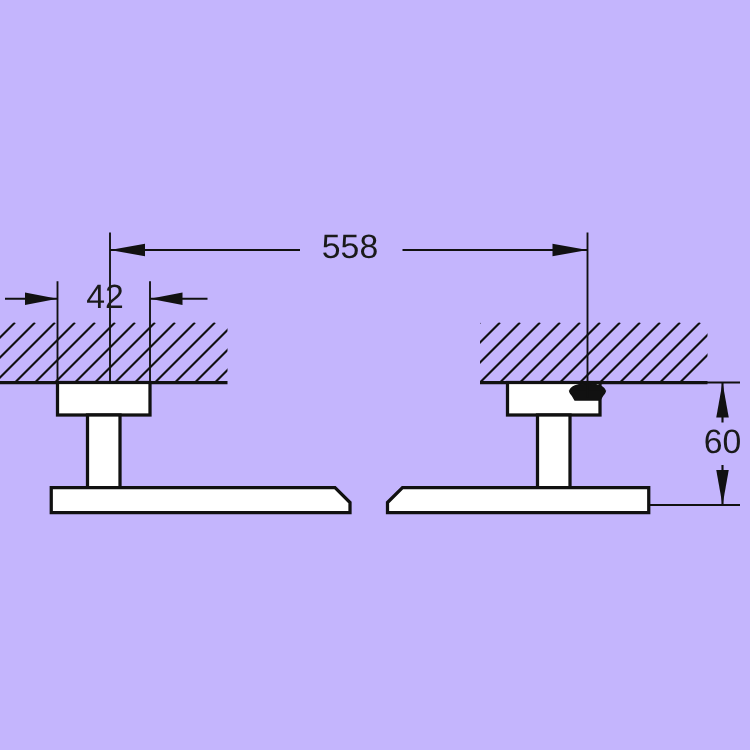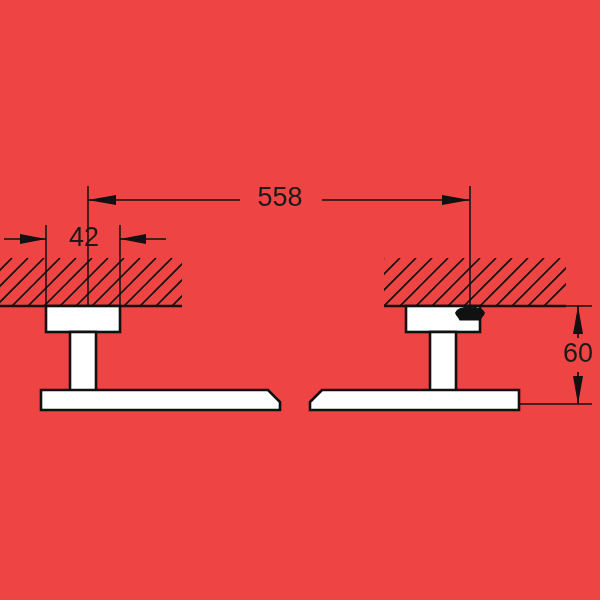--- a/index.html
+++ b/index.html
@@ -7,21 +7,21 @@
     padding: 0;
     background: #ffffff;
   }
   body {
     font-family: "Liberation Sans", sans-serif;
   }
   #drawing-root {
     position: relative;
     width: 600px;
     height: 600px;
-    background: #ef4444;
+    background: #c4b5fd;
     overflow: hidden;
   }
   #drawing-svg {
     display: block;
     width: 600px;
     height: 600px;
   }
   .dim-text {
     font-family: "Liberation Sans", sans-serif;
     font-size: 27px;

